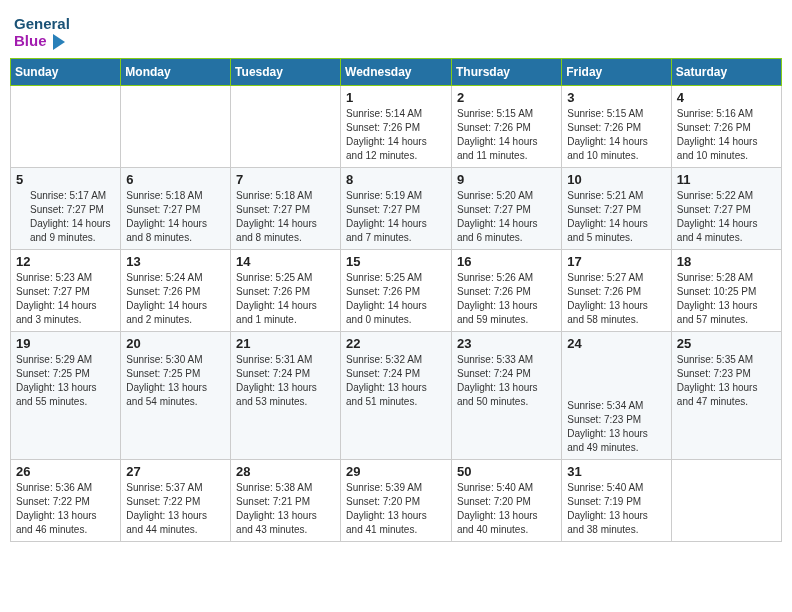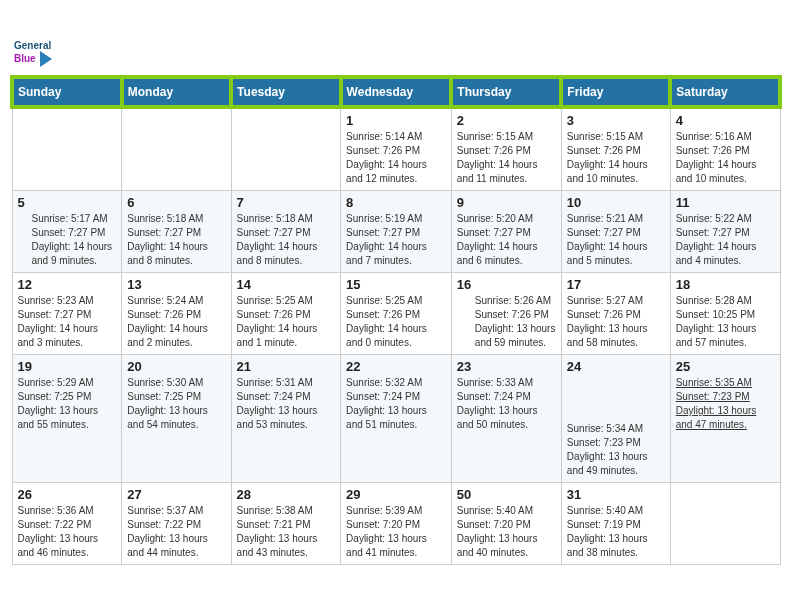--- a/index.html
+++ b/index.html
@@ -43,21 +43,21 @@
       border-collapse: collapse;
       border: 1px solid #ccc;
     }
     .calendar th {
       background-color: #2471a3;
       color: #fff;
       font-size: 12px;
       font-weight: bold;
       padding: 6px 4px;
       text-align: left;
-      border: 4px solid #84cc16;
+      border: 1px solid #84cc16;
     }
     .calendar td {
       border: 1px solid #ccc;
       vertical-align: top;
       padding: 4px 5px;
       width: 113px;
       min-height: 80px;
       background: #fff;
     }
     .calendar tr:nth-child(even) td {
@@ -76,21 +76,21 @@
     }
     .empty-cell {
       background: #fff !important;
     }
   </style>
 </head>
 <body>
 
 <div class="header">
   <div class="logo">
-  <div style="display:flex;flex-direction:column;align-items:flex-start;font-size:10px;font-weight:bold;line-height:1.1;margin-top:24px;">
+  <div style="display:flex;flex-direction:column;align-items:flex-start;font-size:15px;font-weight:bold;line-height:1.1;">
     <span style="color:#1a5276;">General</span>
     <span style="color:#a21caf;">Blue
       <span style="display:inline-block;border-top:8px solid transparent;border-bottom:8px solid transparent;border-left:12px solid #2980b9;margin-left:2px;vertical-align:middle;"></span>
     </span>
   </div>
 </div>
   <div class="title-block">
     <div class="month-title"></div>
     <div class="location-title"></div>
   </div>
@@ -217,21 +217,21 @@
         </td>
         <td>
           <div class="day-number">15</div>
           <div class="day-info" style="white-space: pre-line;">Sunrise: 5:25 AM
 Sunset: 7:26 PM
 Daylight: 14 hours
 and 0 minutes.</div>
         </td>
         <td>
           <div class="day-number">16</div>
-          <div class="day-info" style="white-space: pre-line; margin-left: 18px;">Sunrise: 5:26 AM
+          <div class="day-info" style="white-space: pre-line;">Sunrise: 5:26 AM
 Sunset: 7:26 PM
 Daylight: 13 hours
 and 59 minutes.</div>
         </td>
         <td>
           <div class="day-number">17</div>
           <div class="day-info" style="white-space: pre-line;">Sunrise: 5:27 AM
 Sunset: 7:26 PM
 Daylight: 13 hours
 and 58 minutes.</div>
@@ -282,21 +282,21 @@
         </td>
         <td>
           <div class="day-number">24</div>
           <div class="day-info" style="white-space: pre-line; margin-top: 48px;">Sunrise: 5:34 AM
 Sunset: 7:23 PM
 Daylight: 13 hours
 and 49 minutes.</div>
         </td>
         <td>
           <div class="day-number">25</div>
-          <div class="day-info" style="white-space: pre-line; text-decoration: underline;">Sunrise: 5:35 AM
+          <div class="day-info" style="white-space: pre-line;">Sunrise: 5:35 AM
 Sunset: 7:23 PM
 Daylight: 13 hours
 and 47 minutes.</div>
         </td>
       </tr>
       <tr>
         <td>
           <div class="day-number">26</div>
           <div class="day-info" style="white-space: pre-line;">Sunrise: 5:36 AM
 Sunset: 7:22 PM

